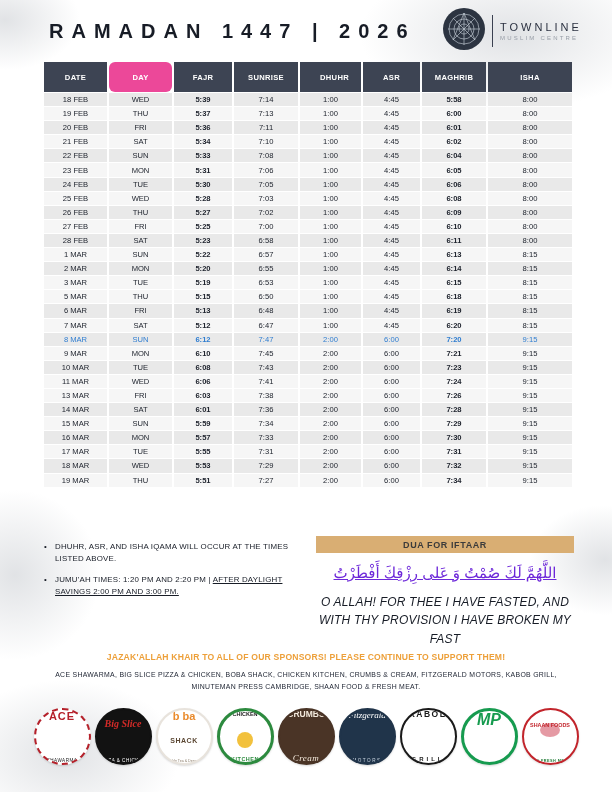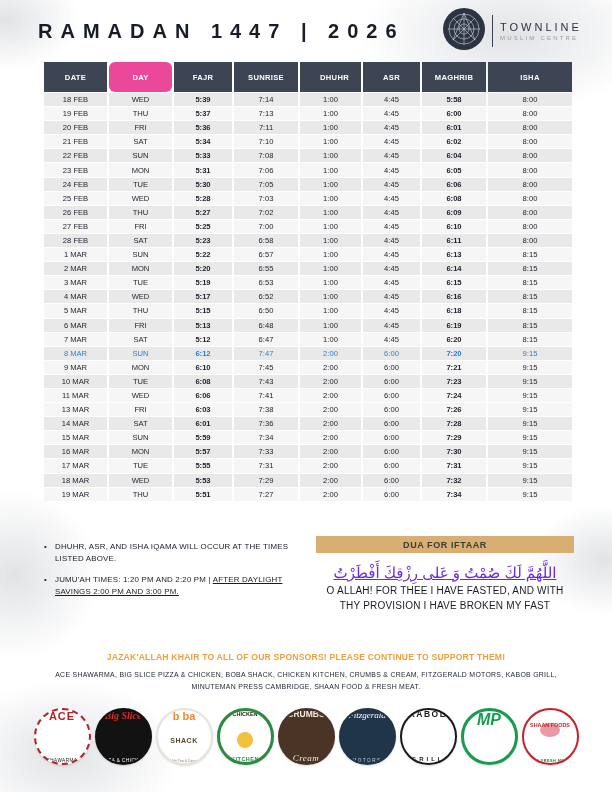--- a/index.html
+++ b/index.html
@@ -12,21 +12,21 @@
   .blob { position:absolute; border-radius:50%;
     background:radial-gradient(closest-side, rgba(176,181,188,0.38), rgba(176,181,188,0)); }
   .blob.b1 { left:360px; top:-40px; width:300px; height:150px; }
   .blob.b2 { left:-70px; top:-30px; width:150px; height:100px; }
   .blob.b3 { left:-70px; top:490px; width:170px; height:170px; }
   .blob.b4 { left:530px; top:505px; width:150px; height:110px; }
   .blob.b5 { left:-50px; top:680px; width:230px; height:150px; }
 
   
   .title {
-    position:absolute; left:38px; top:20px;
+    position:absolute; left:49px; top:20px;
     font-size:20px; font-weight:bold; letter-spacing:8px; color:#171c26;
     white-space:nowrap;
   }
   .logo-block { position:absolute; left:443px; top:8px; display:flex; align-items:center; gap:7px; }
   .logo-divider { width:1px; height:32px; background:#3a4050; }
   .logo-text .name { font-size:11px; letter-spacing:3px; color:#2b3140; font-weight:500; }
   .logo-text .subtitle { font-size:6px; letter-spacing:2.2px; color:#979da6; margin-top:2px; }
 
   
   table.timetable {
@@ -49,42 +49,42 @@
   .notes { position:absolute; left:42px; top:541px; width:272px; }
   .note { position:relative; padding-left:13px; font-size:7.9px; line-height:1.5;
     color:#171c26; margin-bottom:9px; letter-spacing:0.2px; }
   .note::before { content:"\2022"; position:absolute; left:2px; top:0; }
   .underline { text-decoration:underline; }
 
   
   .dua { position:absolute; left:316px; top:536px; width:258px; text-align:center; }
   .dua-header { padding:4px 0 3px 0; font-size:9px; font-weight:bold; color:#3b3b3b; letter-spacing:0.6px; }
   .dua-arabic { margin-top:10px; font-size:15px; color:#6d28d9; direction:rtl; line-height:1.3;text-decoration:underline; }
-  .dua-translation { margin-top:0; font-size:10px; color:#171c26; line-height:1.55; letter-spacing:0.2px; }
+  .dua-translation { margin-top:10px; font-size:12px; color:#171c26; line-height:1.55; letter-spacing:0.2px;font-style:italic; }
 
   
   .sponsors-heading { position:absolute; left:0; top:652px; width:612px; text-align:center;
     font-size:8.6px; font-weight:bold; letter-spacing:0.2px; }
   .sponsors-list { position:absolute; left:36px; top:669px; width:540px; text-align:center;
     font-size:6.9px; color:#222836; line-height:1.7; letter-spacing:0.3px; }
 
   
   .logos { position:absolute; left:0; top:708px; width:612px; display:flex;
     justify-content:center; align-items:center; gap:4px; }
   .logo { position:relative; width:57px; height:57px; border-radius:50%; box-sizing:border-box;
     border:2px solid transparent; display:flex; flex-direction:column; align-items:center;
     justify-content:space-between; text-align:center; overflow:hidden;
     box-shadow:0 1px 2px rgba(0,0,0,0.15); }
   .logo > div { position:relative; z-index:1; line-height:1.15; }
   .logo .l1 { font-weight:bold; font-size:8.5px; }
   .logo .l2 { font-size:4.6px; letter-spacing:0.5px; margin-top:1px; }
   .logo .l3 { font-size:3.6px; margin-top:1px; }
   .logo-ace { border-style:dashed; }
   .logo-ace .l1 { font-size:11px; letter-spacing:1px; }
-  .logo-big-slice .l1 { font-family:"Liberation Serif", serif; font-style:italic; font-size:10px; }
+  .logo-big-slice .l1 { font-family:"Liberation Serif", serif; font-style:italic; font-size:10px;margin-top:8px; }
   .logo-boba-shack .l1 { font-size:11px; }
   .logo-boba-shack .l2 { font-size:7px; font-weight:bold; }
   .logo-chicken-kitchen { border-width:3px; }
   .logo-chicken-kitchen::before { content:""; position:absolute; left:50%; top:21px;
     width:16px; height:16px; margin-left:-8px; border-radius:50%; background:#f2c13d; }
   .logo-chicken-kitchen .l1 { font-size:5.5px; }
   .logo-chicken-kitchen .l2 { font-size:5.5px; font-weight:bold; margin-top:14px; }
   .logo-crumbs-cream .l2 { font-family:"Liberation Serif", serif; font-style:italic; font-size:9px;margin-top:8px; }
   .logo-fitzgerald .l1 { font-family:"Liberation Serif", serif; font-style:italic; font-size:9px; font-weight:normal; }
   .logo-fitzgerald .l2 { letter-spacing:1.5px; }
@@ -291,30 +291,20 @@
         <tr class="odd">
           <td>3 MAR</td>
           <td>TUE</td>
           <td>5:19</td>
           <td>6:53</td>
           <td>1:00</td>
           <td>4:45</td>
           <td>6:15</td>
           <td>8:15</td>
         </tr>
-        <tr class="even">
-          <td>4 MAR</td>
-          <td>WED</td>
-          <td>5:17</td>
-          <td>6:52</td>
-          <td>1:00</td>
-          <td>4:45</td>
-          <td>6:16</td>
-          <td>8:15</td>
-        </tr>
         <tr class="odd">
           <td>5 MAR</td>
           <td>THU</td>
           <td>5:15</td>
           <td>6:50</td>
           <td>1:00</td>
           <td>4:45</td>
           <td>6:18</td>
           <td>8:15</td>
         </tr>

